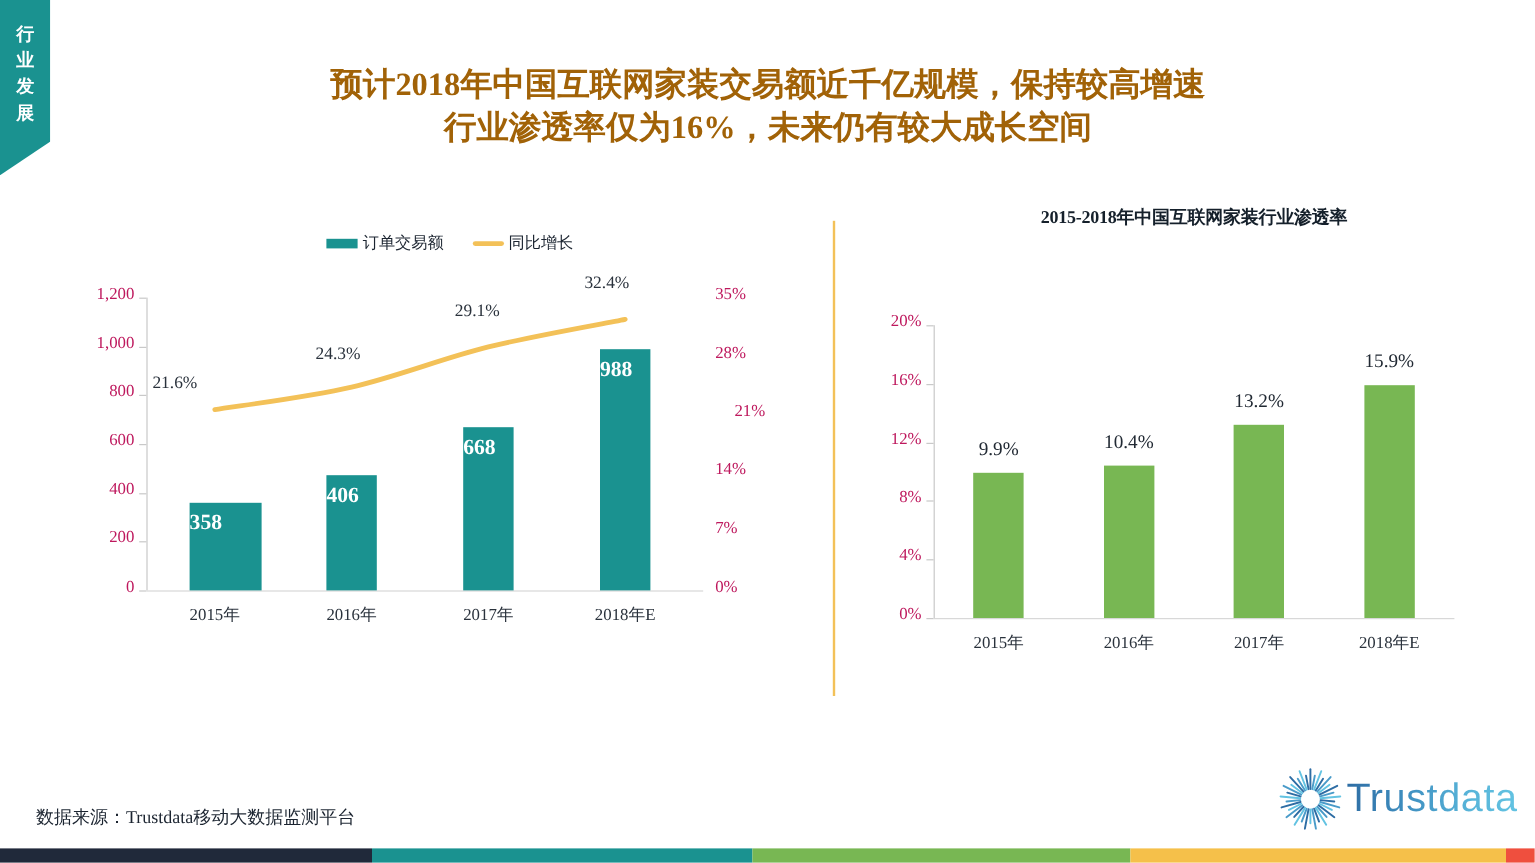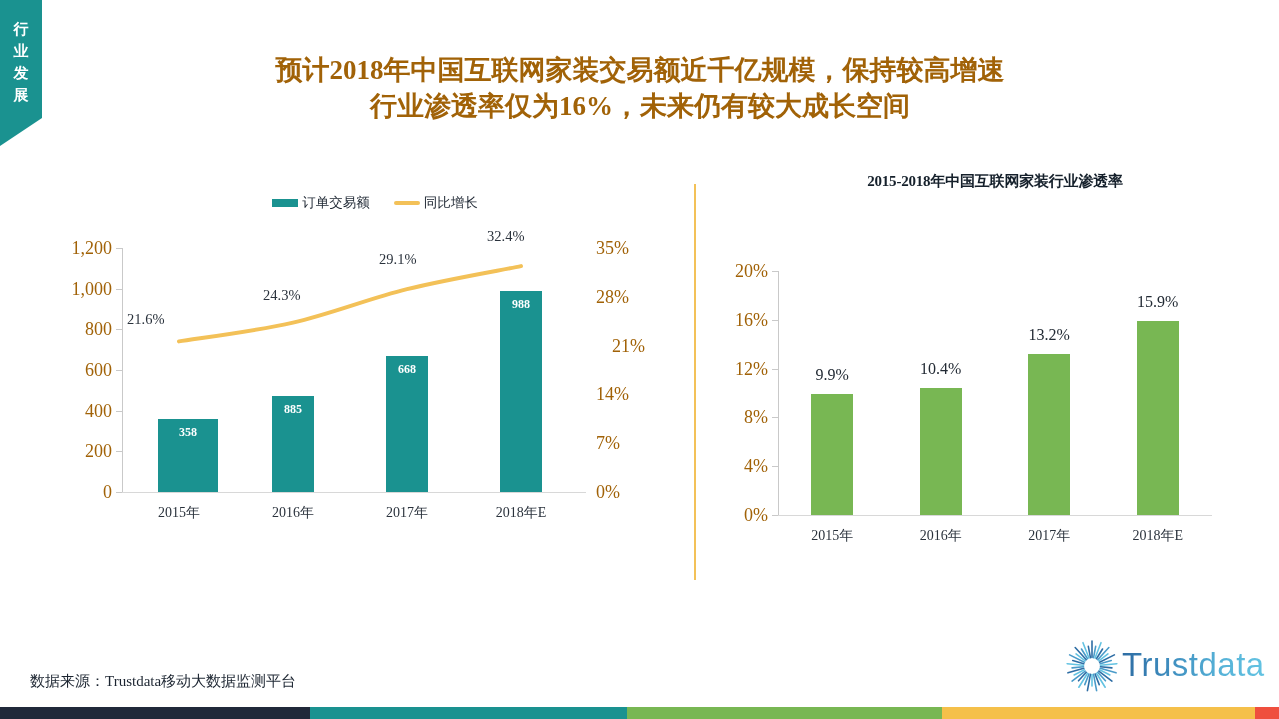--- a/index.html
+++ b/index.html
@@ -109,22 +109,22 @@
   .legend-swatch-line {
     width: 26px; height: 4px; background: #f3c158; display: inline-block; border-radius: 2px;
   }
 
   
   .plot {
     position: relative;
   }
   .axis-label {
     position: absolute;
-    font-size: 18px;
-    color: #a16207;
+    font-size: 14px;
+    color: #be185d;
     white-space: nowrap;
     font-family: "Liberation Serif", "DejaVu Serif", serif;
   }
   .axis-label.left { text-align: right; }
   .tick {
     position: absolute;
     width: 6px;
     height: 1px;
     background: #c9c9c9;
   }
@@ -141,23 +141,23 @@
   .bar {
     position: absolute;
     bottom: 0;
   }
   .bar.teal { background: #1a9290; }
   .bar.green { background: #78b753; }
   .bar-inner-label {
     position: absolute;
     left: 0; right: 0;
     top: 6px;
-    text-align: center;
+    text-align: left;
     color: #ffffff;
-    font-size: 12px;
+    font-size: 18px;
     font-weight: bold;
     font-family: "Liberation Serif", "DejaVu Serif", serif;
   }
   .bar-top-label {
     position: absolute;
     font-size: 16px;
     color: #222a34;
     text-align: center;
     white-space: nowrap;
     font-family: "Liberation Serif", "DejaVu Serif", serif;
@@ -268,21 +268,21 @@
       <div class="axis-label" style="left: 536px; top: 203.2px;">7%</div>
       <div class="axis-label" style="left: 536px; top: 154.4px;">14%</div>
       <div class="axis-label" style="left: 524px; top: 105.6px; margin-left: 28px;">21%</div>
       <div class="axis-label" style="left: 536px; top: 56.8px;">28%</div>
       <div class="axis-label" style="left: 536px; top: 8px;">35%</div>
       <div class="bar teal" style="left: 98px; top: 189.207px; width: 60px; height: 72.7933px; bottom: auto;">
         <div class="bar-inner-label">358</div>
       </div>
       <div class="cat-label" style="left: 69px; width: 100px; top: 274px;">2015年</div>
       <div class="bar teal" style="left: 212px; top: 165.62px; width: 42px; height: 96.38px; bottom: auto;">
-        <div class="bar-inner-label">885</div>
+        <div class="bar-inner-label">406</div>
       </div>
       <div class="cat-label" style="left: 183px; width: 100px; top: 274px;">2016年</div>
       <div class="bar teal" style="left: 326px; top: 126.173px; width: 42px; height: 135.827px; bottom: auto;">
         <div class="bar-inner-label">668</div>
       </div>
       <div class="cat-label" style="left: 297px; width: 100px; top: 274px;">2017年</div>
       <div class="bar teal" style="left: 440px; top: 61.1067px; width: 42px; height: 200.893px; bottom: auto;">
         <div class="bar-inner-label">988</div>
       </div>
       <div class="cat-label" style="left: 411px; width: 100px; top: 274px;">2018年E</div>

